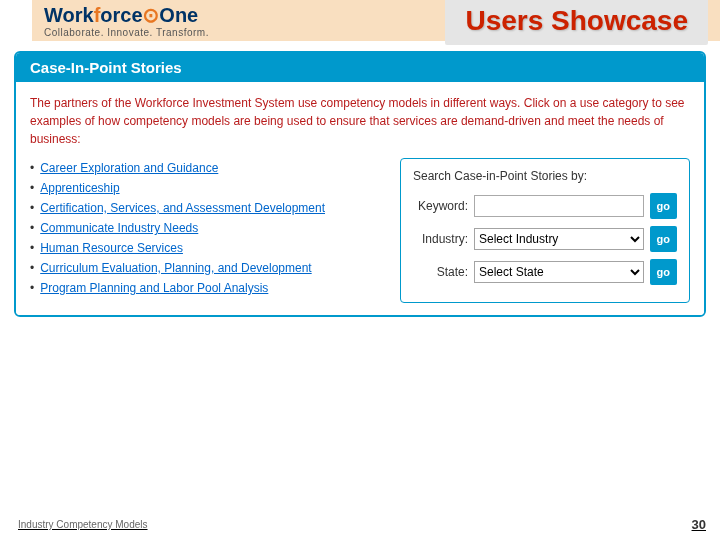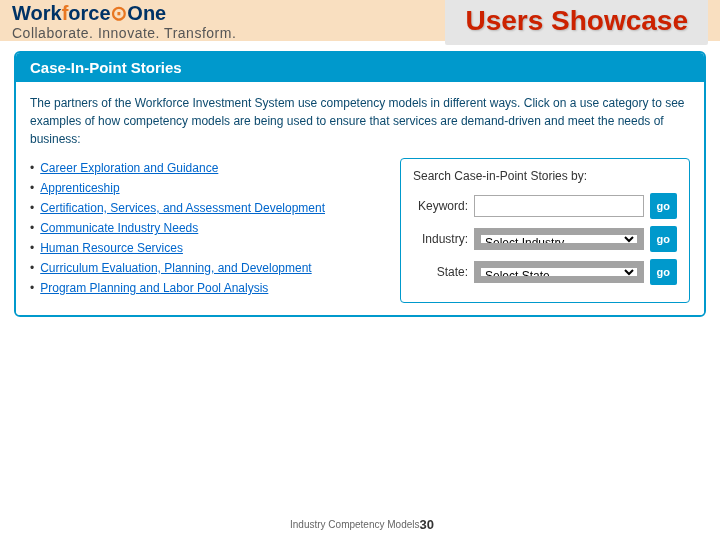--- a/index.html
+++ b/index.html
@@ -14,39 +14,40 @@
     }
 
     
     #header {
       display: flex;
       align-items: center;
       justify-content: space-between;
       background: #f9dfc0;
       height: 41px;
       padding: 0 12px;
+      margin-left: 32px;
     }
 
     #logo-area {
       display: flex;
       flex-direction: column;
     }
 
     #logo-text {
       font-size: 20px;
       font-weight: bold;
       color: #003366;
     }
 
     #logo-text span.orange {
       color: #e87722;
     }
 
     #logo-tagline {
-      font-size: 14px;
+      font-size: 10px;
       color: #555;
       letter-spacing: 0.5px;
     }
 
     #page-title-area {
       background: #e5e5e5;
       padding: 8px 20px;
       border-radius: 2px;
     }
 
@@ -80,21 +81,21 @@
       font-weight: bold;
     }
 
     #card-body {
       padding: 12px 14px;
       background: #fff;
     }
 
     #intro-text {
       font-size: 12px;
-      color: #0c4a6e;
+      color: #b91c1c;
       margin-bottom: 10px;
       line-height: 1.5;
     }
 
     #content-area {
       display: flex;
       gap: 20px;
     }
 
     #left-column {
@@ -163,21 +164,21 @@
       flex: 1;
       height: 22px;
       border: 1px solid #aaa;
       padding: 2px 4px;
       font-size: 12px;
     }
 
     .search-select {
       flex: 1;
       height: 22px;
-      border: 7px solid #a3a3a3;
+      border: 1px solid #a3a3a3;
       font-size: 12px;
       background: #fff;
       cursor: pointer;
     }
 
     .go-btn {
       background: #0099cc;
       color: #fff;
       border: none;
       padding: 3px 7px;
@@ -188,22 +189,23 @@
       height: 26px;
     }
 
     
     #footer {
       position: absolute;
       bottom: 8px;
       left: 18px;
       right: 14px;
       display: flex;
-      justify-content: center;
+      justify-content: space-between;
       align-items: center;
+      text-decoration: underline;
     }
 
     #footer-left {
       font-size: 10px;
       color: #666;
     }
 
     #footer-right {
       font-size: 13px;
       color: #333;

